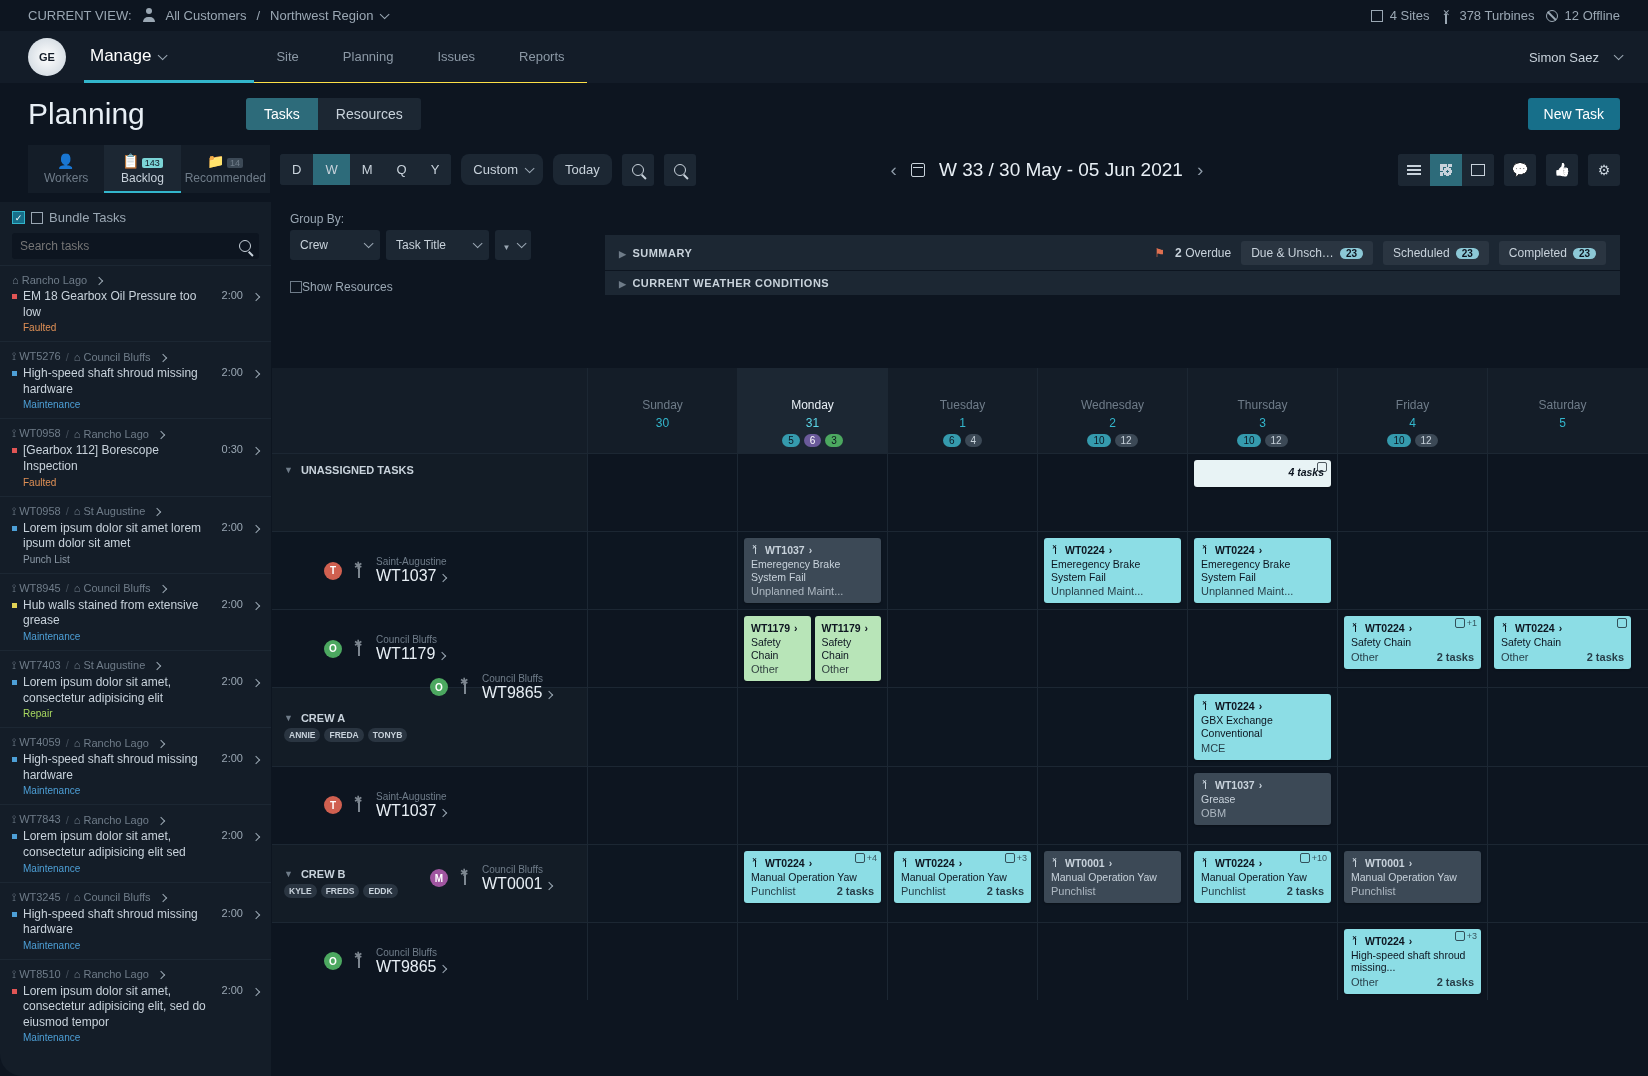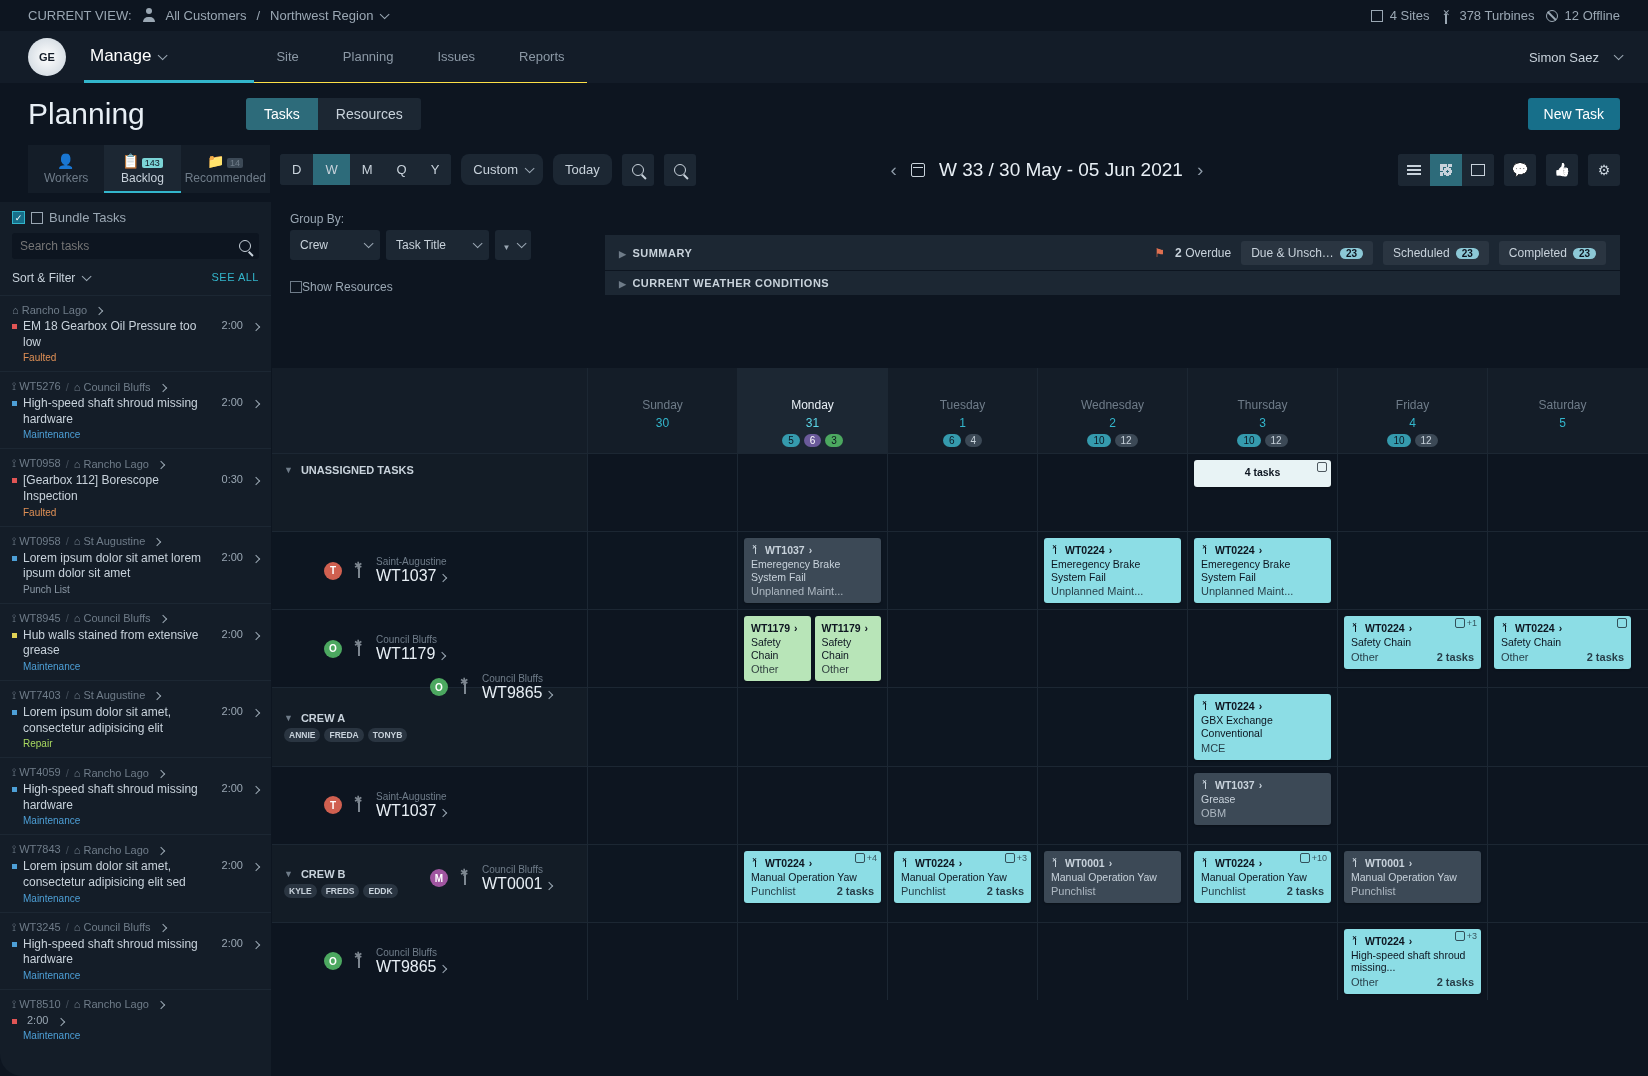--- a/index.html
+++ b/index.html
@@ -317,24 +317,20 @@
 <div class="sidebar">
   <div class="side-top">
     <span class="checkbox">✓</span>
     <span class="bundle-icon"></span>
     <span>Bundle Tasks</span>
   </div>
   <div class="search-wrap">
     <input placeholder="Search tasks" style="">
     <span class="search-icon"></span>
   </div>
-  <div class="sort-row">
-    <span class="chev-down">Sort &amp; Filter</span>
-    <span class="seeall">SEE ALL</span>
-  </div>
   <div id="backlog-list">
         <div class="task-item">
           <div class="task-loc">
             <span>⌂ Rancho Lago</span> 
             <span class="chev-right"></span>
           </div>
     <div class="task-title-row">
             <span class="task-dot dot-red"></span>
             <span class="task-text">EM 18 Gearbox Oil Pressure too low</span>
             <span class="task-time">2:00</span>
@@ -464,20 +460,21 @@
         </div>
         <div class="task-item">
           <div class="task-loc">
             <span>⟟ WT8510</span> 
             <span class="sep">/</span> 
             <span>⌂ Rancho Lago</span> 
             <span class="chev-right"></span>
           </div>
     <div class="task-title-row">
             <span class="task-dot dot-red"></span>
+            <span class="task-text">Lorem ipsum dolor sit amet, consectetur adipisicing elit, sed do eiusmod tempor</span>
             <span class="task-time">2:00</span>
             <span class="chev-right"></span>
           </div>
     <div class="task-cat cat-maint">Maintenance</div>
         </div>
       </div>
 </div>
 
 <div class="content">
 
@@ -592,21 +589,21 @@
         </div>
         <div class="cal-cell"></div>
             <div class="cal-cell"></div>
             <div class="cal-cell"></div>
             <div class="cal-cell"></div>
         <div class="cal-cell">
               <div class="card card-white">
                 <div class="corner">
                   <span class="ci"></span>
                 </div>
-                <div class="ctitle" style="text-align:center;"><b>4 tasks</b></div>
+                <div class="ctitle" style="text-align:right;font-style:italic;"><b>4 tasks</b></div>
               </div>
             </div>
         <div class="cal-cell"></div>
             <div class="cal-cell"></div>
       </div>
       <div style="position:absolute;left:390px;top:392px;" class="turbine-label">
         <span class="tcircle tc-m">M</span>
             <span class="turbine-glyph"></span>
         <div class="tinfo">
               <span class="site">Saint-Augustine</span>

